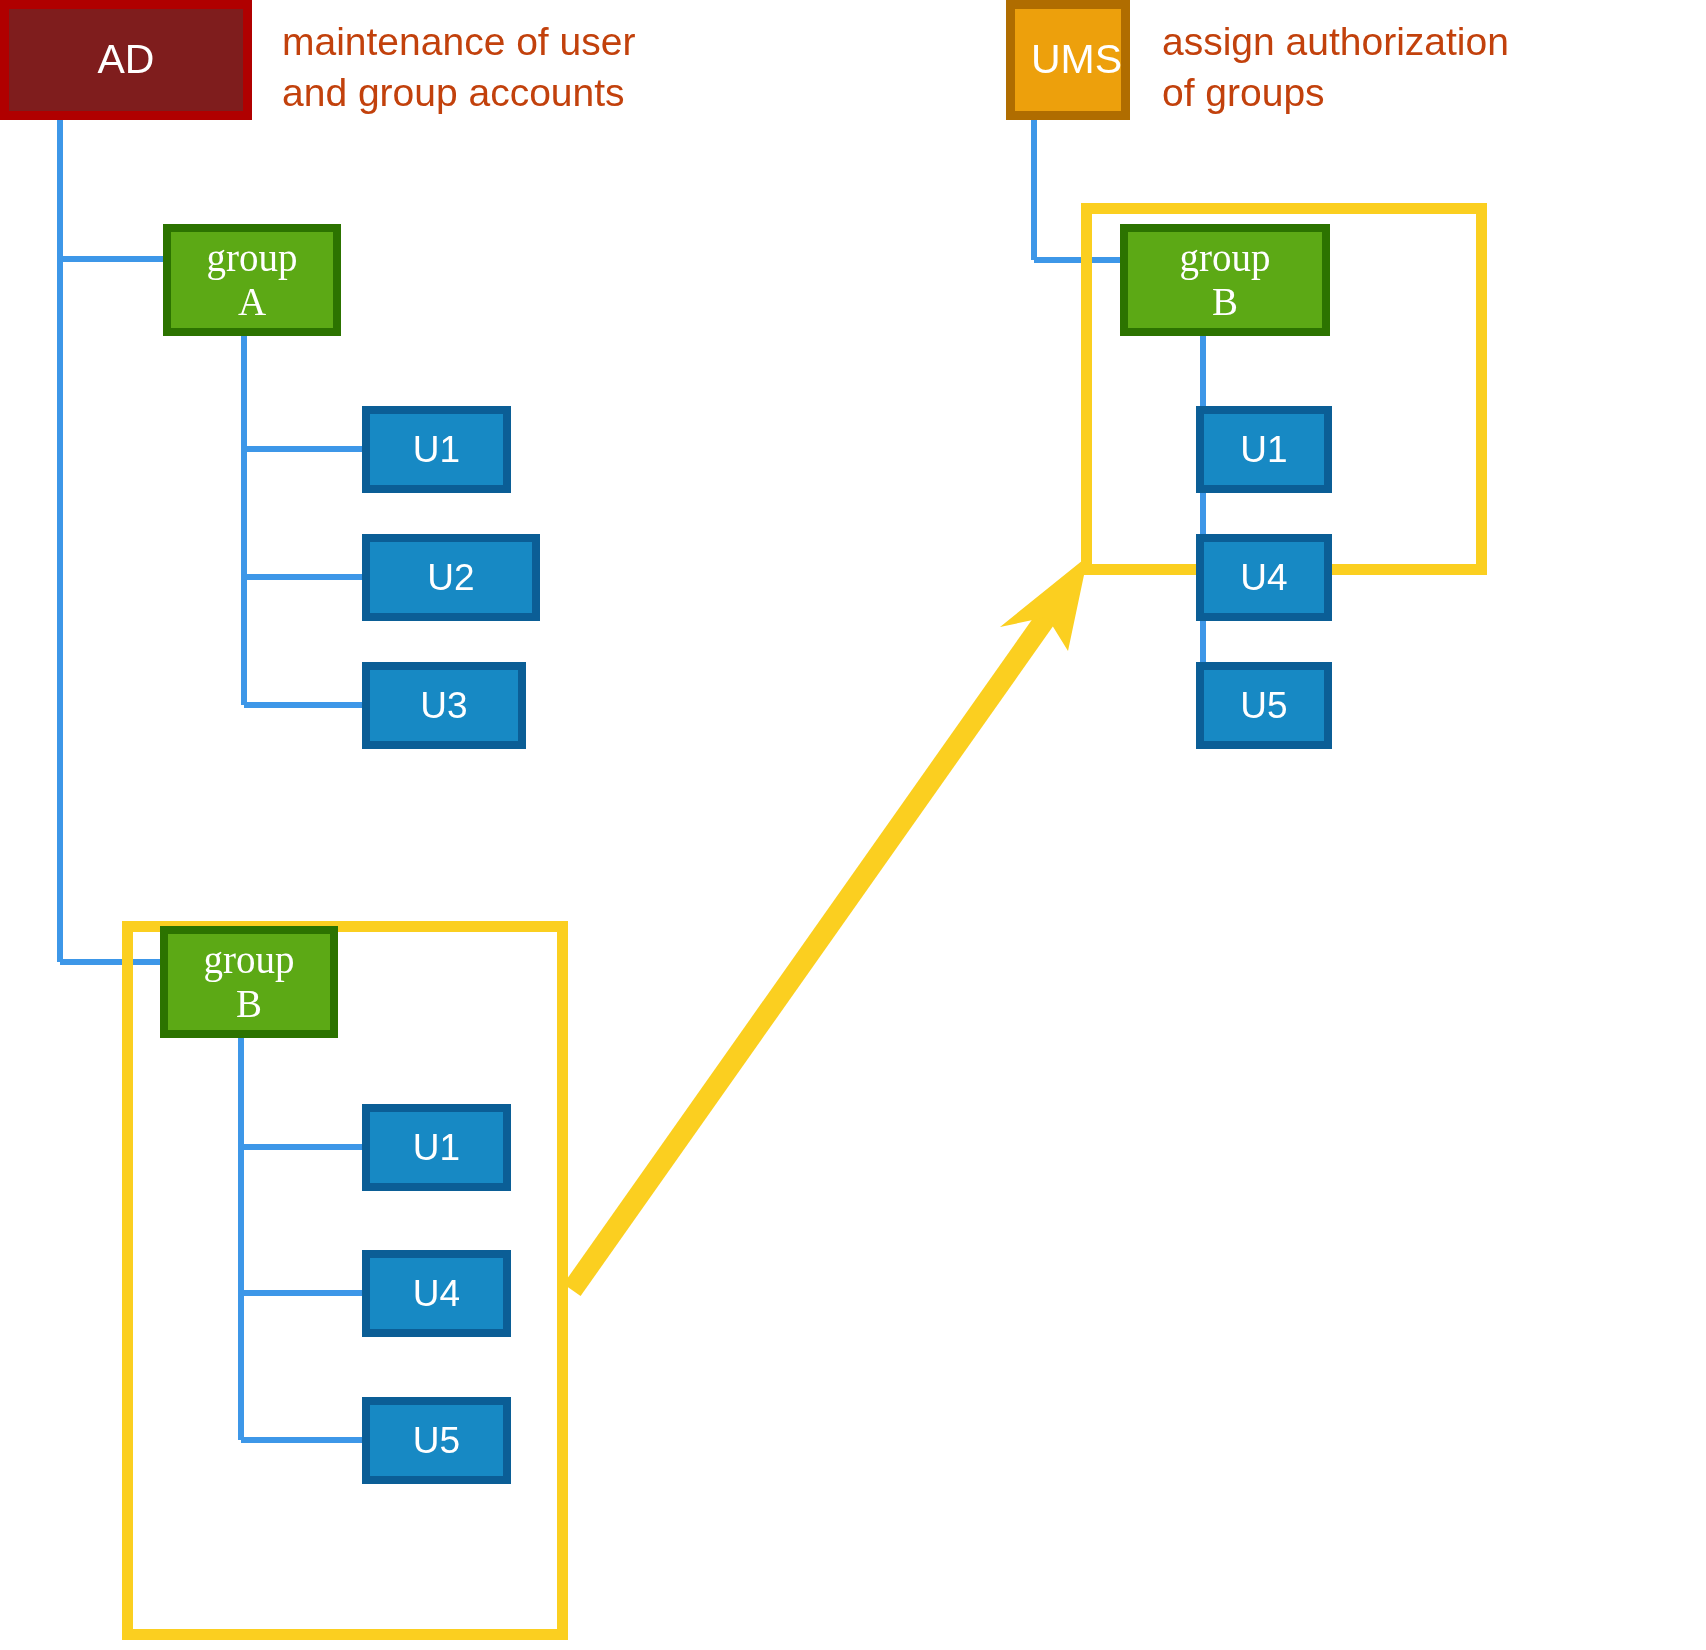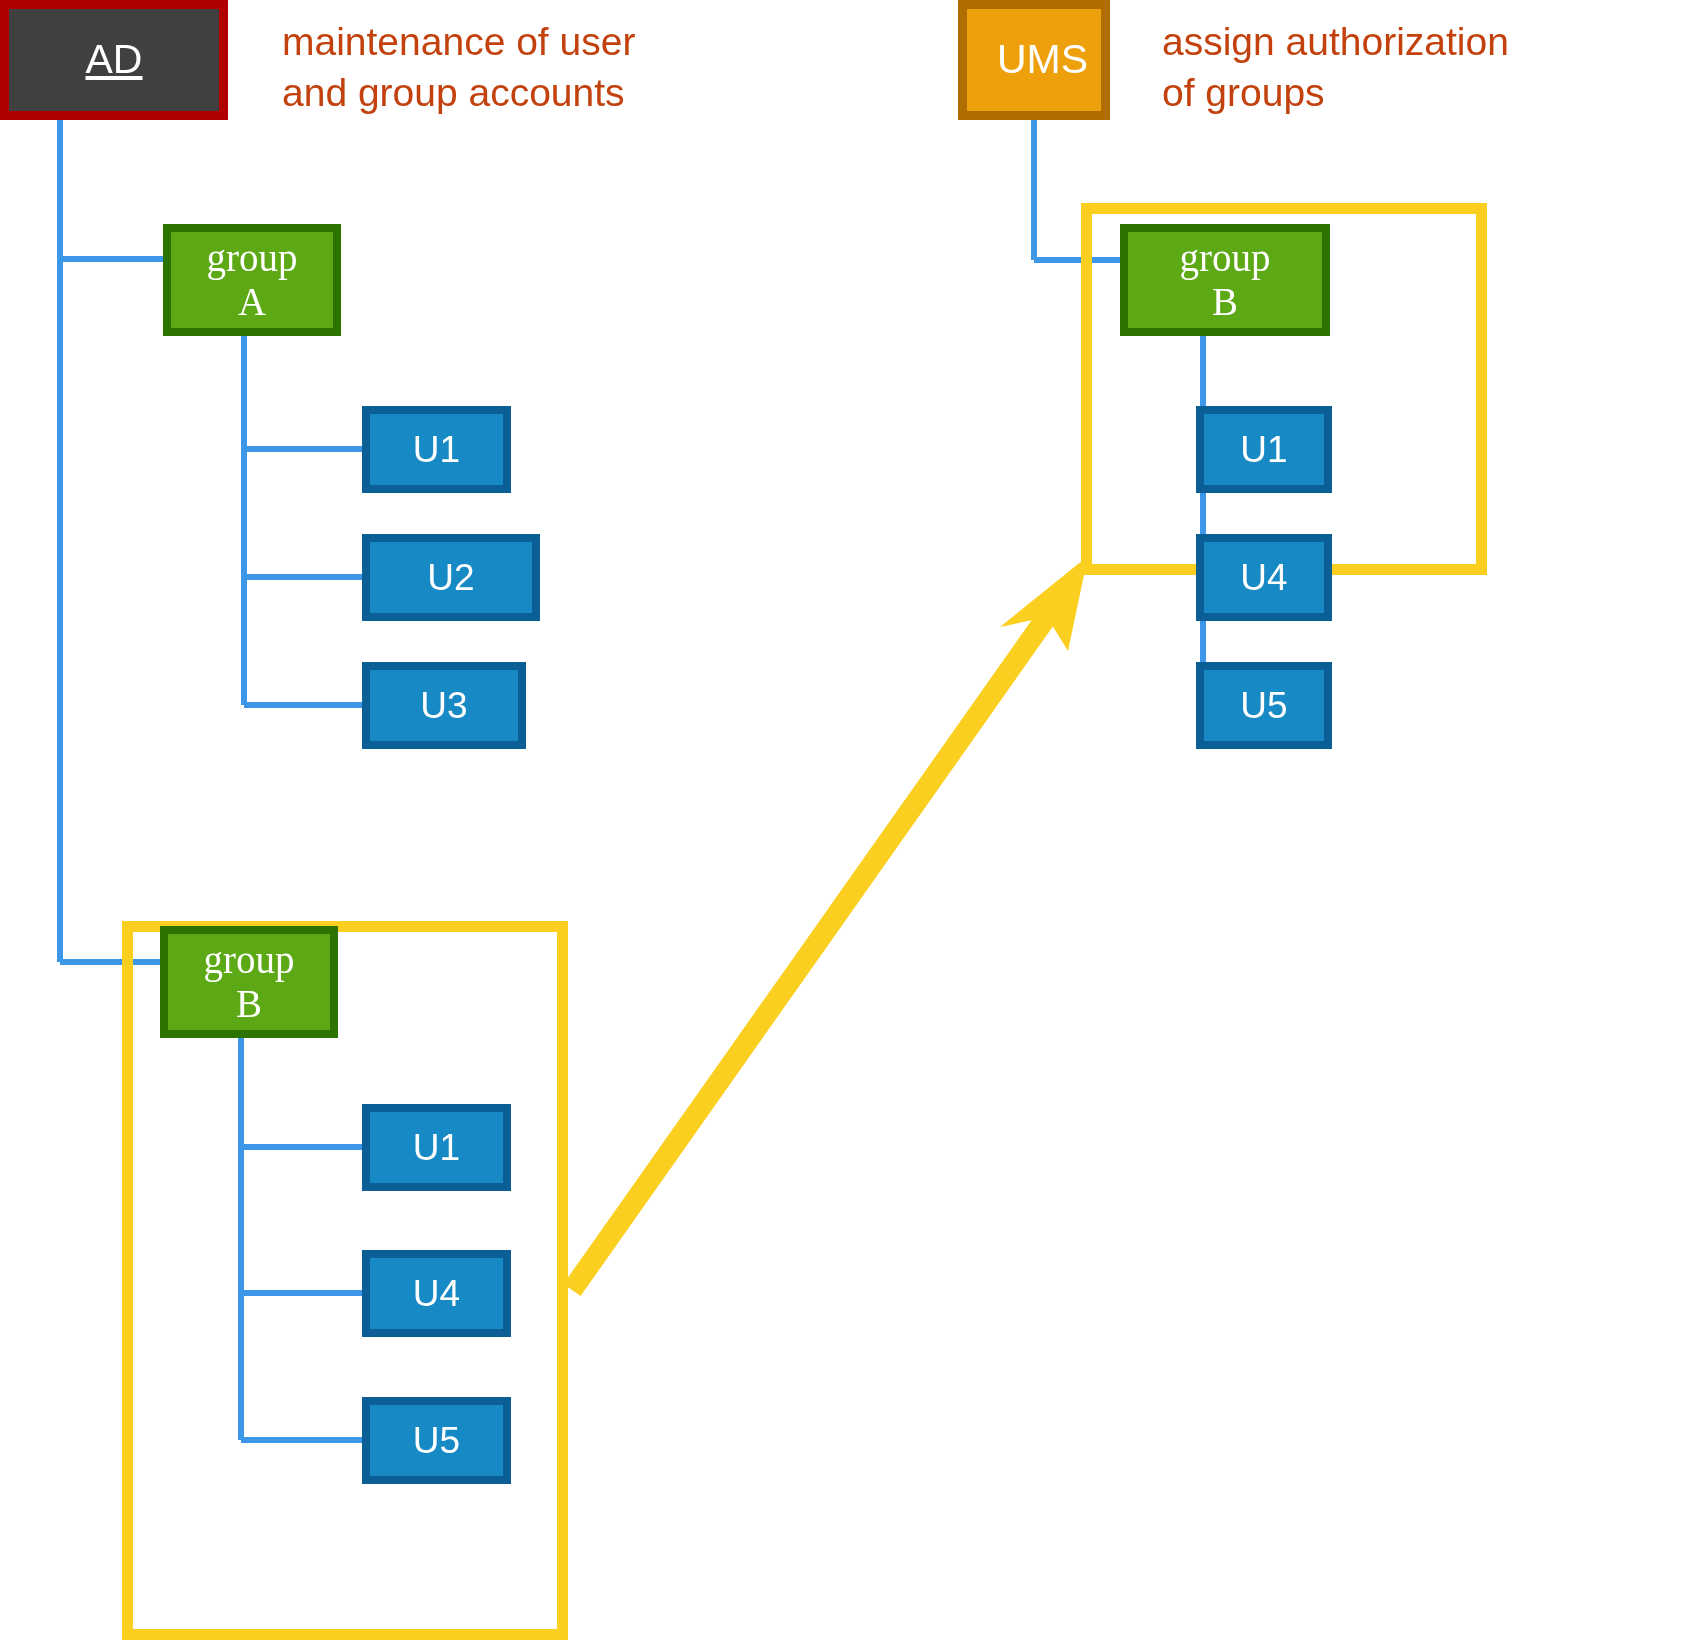--- a/index.html
+++ b/index.html
@@ -110,22 +110,22 @@
     <g>
       <path d="M 572 1290 L 1058 601" fill="none" stroke="#FBCF20" stroke-width="21" stroke-linecap="butt"></path>
       <path d="M 1088 556 L 1068 651 L 1047 617 L 1000 627 Z" fill="#FBCF20"></path>
     </g>
   </svg>
 
   <div class="scope-frame" style="left:1081px; top:203px; width:406px; height:372px;"></div>
 
   <div class="scope-frame" style="left:122px; top:921px; width:446px; height:719px;"></div>
 
-  <div class="node node-root" style="left:0px; top:0px; width:228px; height:120px;
-              background:#404040; border-color:#B00000;text-decoration:underline;">
+  <div class="node node-root" style="left:0px; top:0px; width:252px; height:120px;
+              background:#7f1d1d; border-color:#B00000;">
     <span>AD</span>
   </div>
 
   <div class="caption" style="left:268px; top:16px; width:560px;">maintenance of user
 and group accounts</div>
 
   <div class="node node-group" style="left:163px; top:224px; width:178px; height:112px;
               background:#5CA915; border-color:#2C7300;">
     <span>group
 A</span>
@@ -156,21 +156,21 @@
   </div>
   <div class="node node-user" style="left:362px; top:1250px; width:149px; height:87px;
               background:#1789C4; border-color:#0B5E96;">
     <span>U4</span>
   </div>
   <div class="node node-user" style="left:362px; top:1397px; width:149px; height:87px;
               background:#1789C4; border-color:#0B5E96;">
     <span>U5</span>
   </div>
 
-  <div class="node node-root" style="left:958px; top:0px; width:152px; height:120px;
+  <div class="node node-root" style="left:1006px; top:0px; width:124px; height:120px;
               background:#EDA00C; border-color:#B06D00;padding-left:17px;">
     <span>UMS</span>
   </div>
 
   <div class="caption" style="left:1148px; top:16px; width:560px;">assign authorization
 of groups</div>
 
   <div class="node node-group" style="left:1120px; top:224px; width:210px; height:112px;
               background:#5CA915; border-color:#2C7300;">
     <span>group

